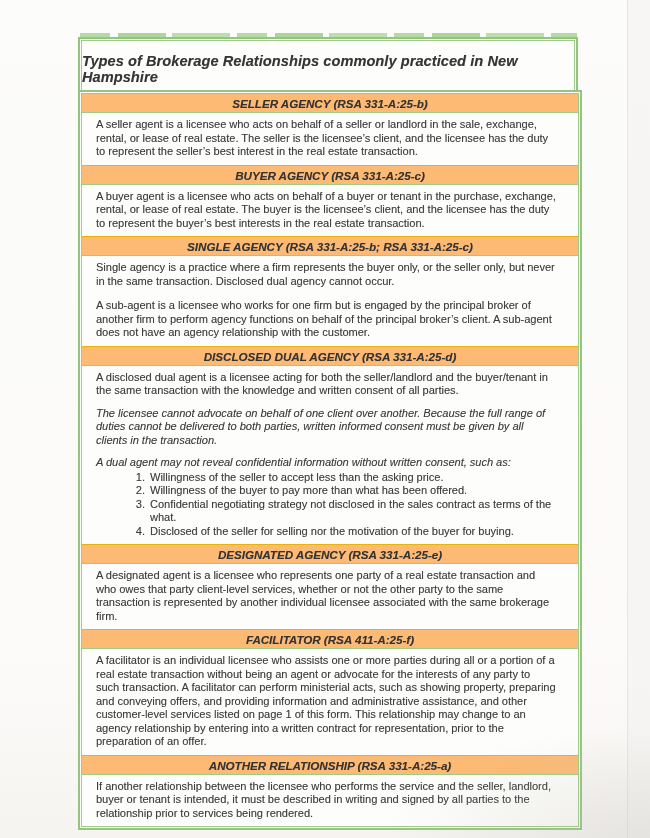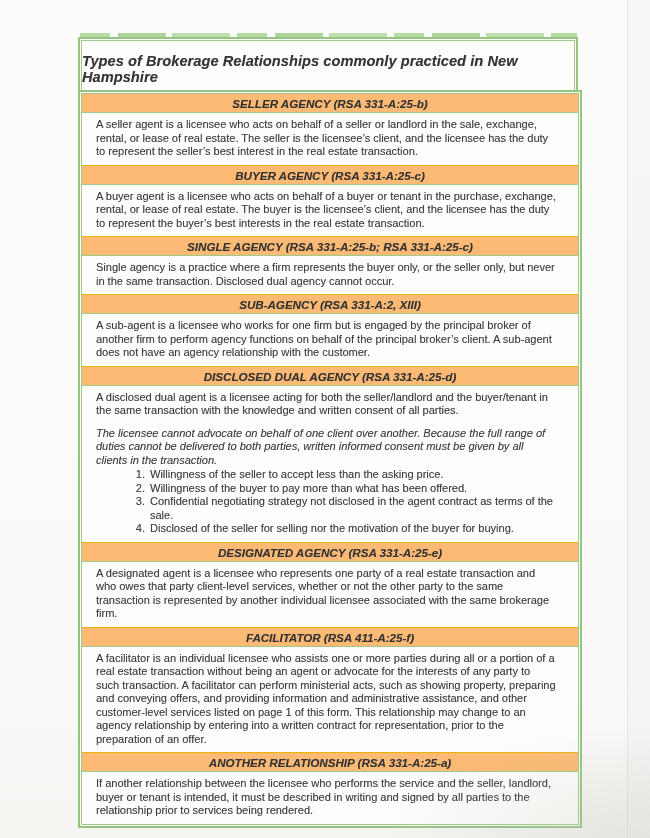--- a/index.html
+++ b/index.html
@@ -120,35 +120,35 @@
       </section>
 
       <section class="sec">
         <div class="sec-header">SINGLE AGENCY (RSA 331-A:25-b; RSA 331-A:25-c)</div>
         <div class="sec-body">
           <p>Single agency is a practice where a firm represents the buyer only, or the seller only, but never in the same transaction. Disclosed dual agency cannot occur.</p>
         </div>
       </section>
 
       <section class="sec">
-        <div class="sec-header">SUB-AGENCY (RSA 331-A:2, XIII)</div>
         <div class="sec-body">
           <p>A sub-agent is a licensee who works for one firm but is engaged by the principal broker of another firm to perform  agency functions on behalf of the principal broker’s client. A sub-agent does not have an agency relationship with the customer.</p>
         </div>
       </section>
 
       <section class="sec">
         <div class="sec-header">DISCLOSED DUAL AGENCY (RSA 331-A:25-d)</div>
         <div class="sec-body">
           <p>A disclosed dual agent is a licensee acting for both the seller/landlord and the buyer/tenant in the same transaction with the knowledge and written consent of all parties.</p>
           <p>The licensee cannot advocate on behalf of one client over another. Because the full range of duties cannot be delivered to both parties, written informed consent must be given by all clients in the transaction.</p>
+          <p>A dual agent may not reveal confidential information without written consent, such as:</p>
           <ol>
             <li>Willingness of the seller to accept less than the asking price.</li>
             <li>Willingness of the buyer to pay more than what has been offered.</li>
-            <li>Confidential negotiating strategy not disclosed in the agent contract as terms of the sale.</li>
+            <li>Confidential negotiating strategy not disclosed in the sales contract as terms of the what.</li>
             <li>Disclosed of the seller for selling nor the motivation of the buyer for buying.</li>
           </ol>
         </div>
       </section>
 
       <section class="sec">
         <div class="sec-header">DESIGNATED AGENCY (RSA 331-A:25-e)</div>
         <div class="sec-body">
           <p>A designated agent is a licensee who represents one party of a real estate transaction and who owes that party client-level services, whether or not the other party to the same transaction is represented by another individual licensee associated with the same brokerage firm.</p>
         </div>

